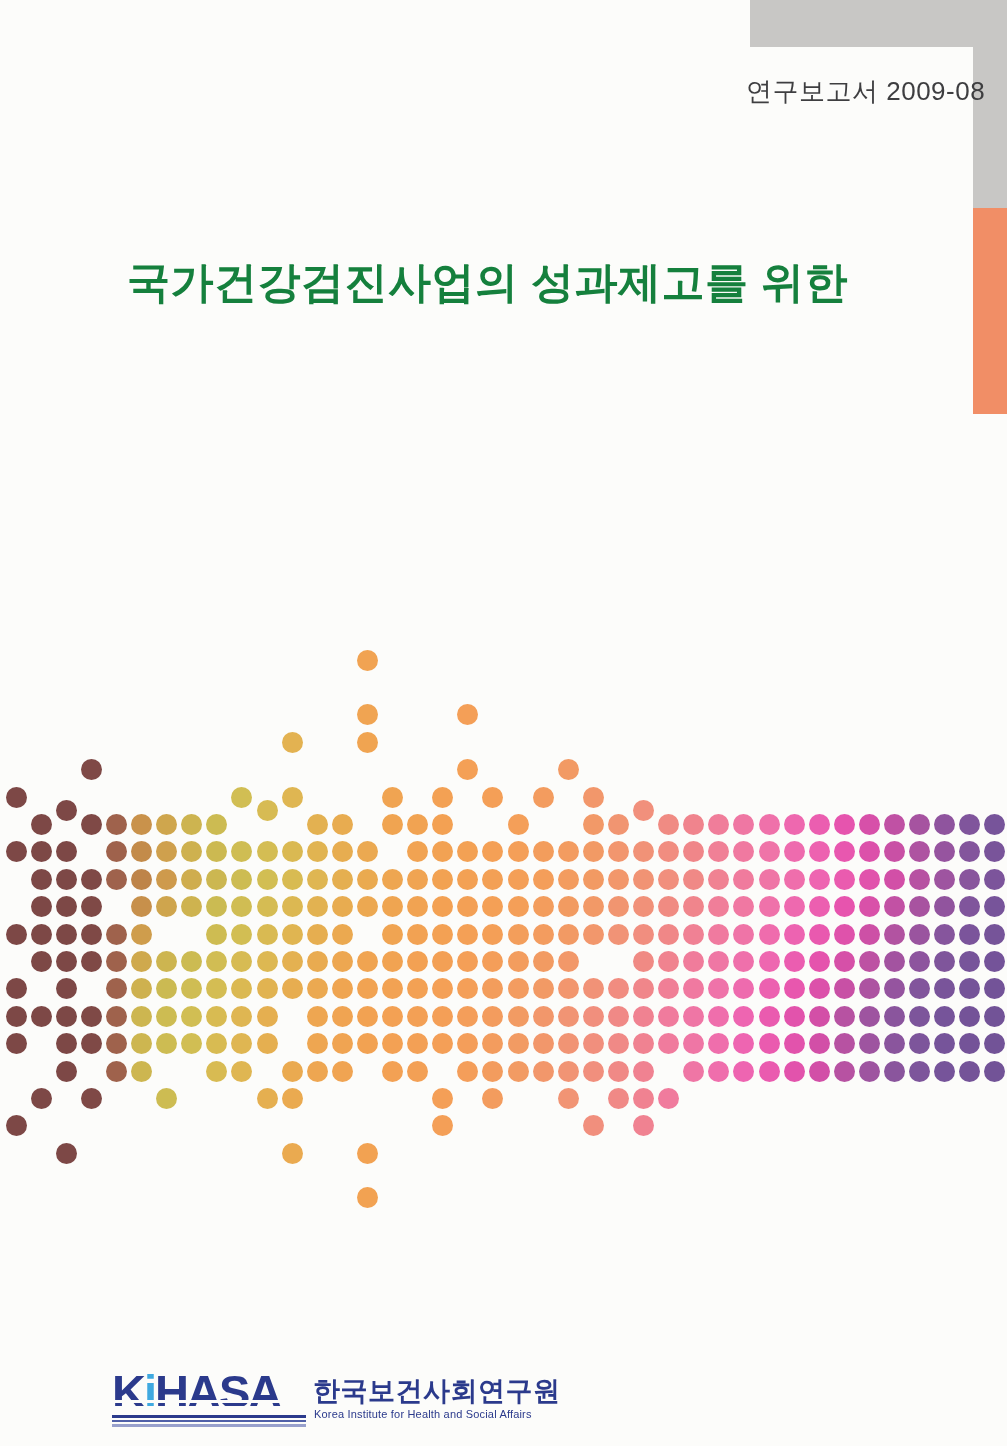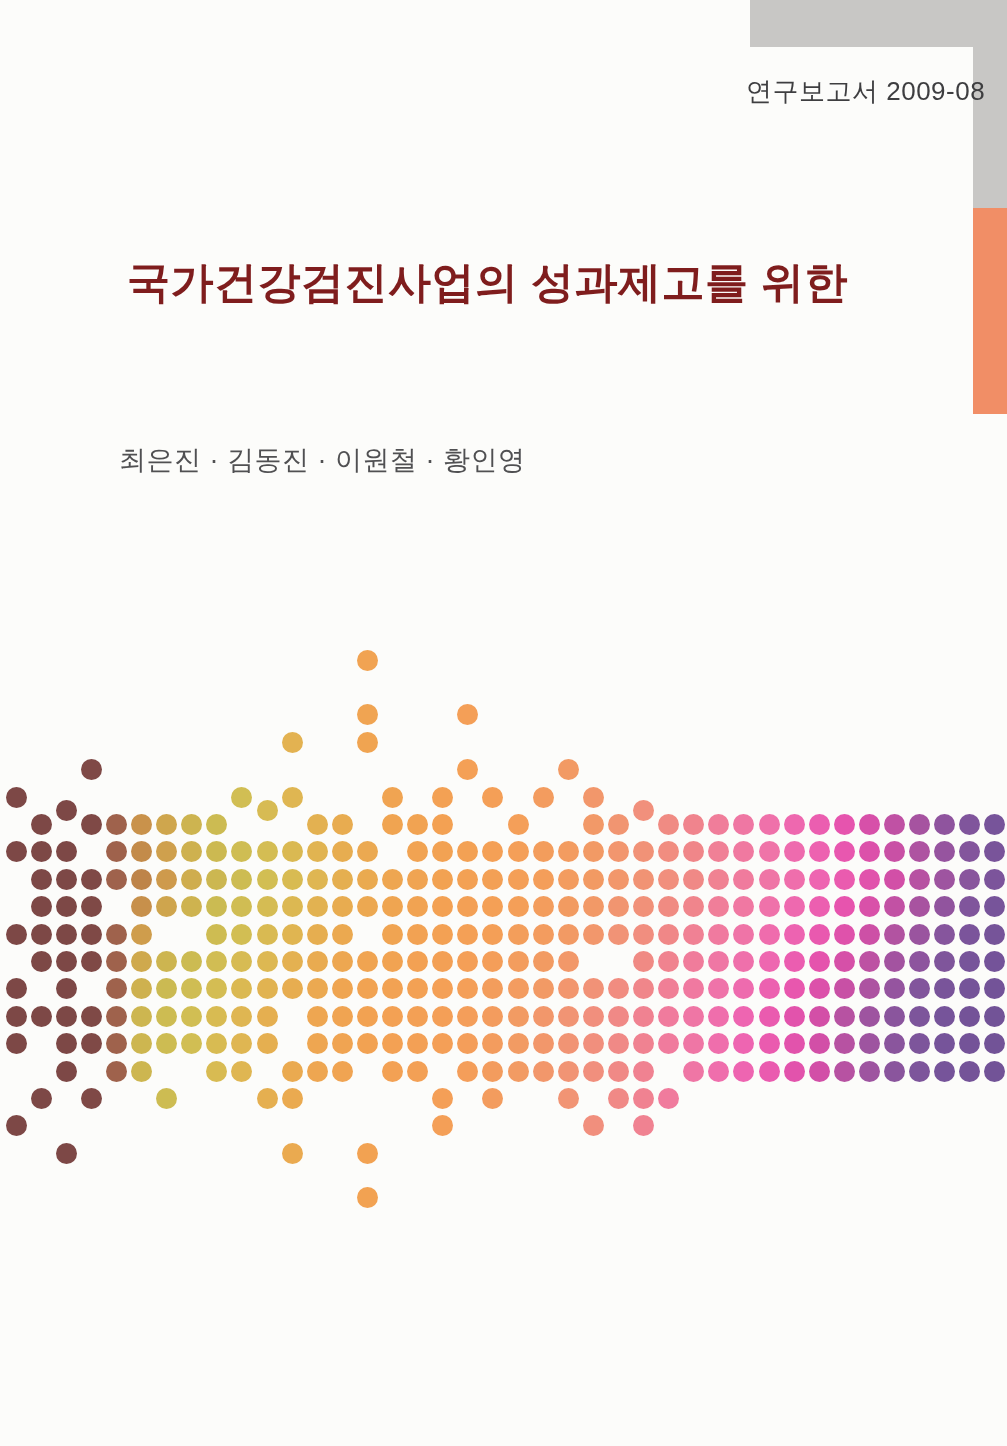--- a/index.html
+++ b/index.html
@@ -49,25 +49,24 @@
 <body>
 
 <div class="page" style="background: rgb(252, 252, 250);">
 
   <div class="gray-top" style="background: rgb(200, 199, 197);"></div>
   <div class="gray-right" style="background: rgb(200, 199, 197);"></div>
   <div class="orange-strip" style="background: rgb(241, 142, 102);"></div>
 
   <div class="report-label" style="color: rgb(62, 62, 64);">연구보고서 2009-08</div>
 
-  <div class="title-block" style="color: #7f1d1d;">
+  <div class="title-block" style="color: #15803d;">
     <div class="title-line">국가건강검진사업의 성과제고를 위한</div>
   </div>
 
-  <div class="authors" style="color: rgb(80, 80, 82);">최은진 · 김동진 · 이원철 · 황인영</div>
 
   <div class="dot-art">
       <div class="dot" style="left: 356.9px; top: 649.5px; width: 21px; height: 21px; background: rgb(241, 163, 82);"></div>
       <div class="dot" style="left: 356.9px; top: 704.3px; width: 21px; height: 21px; background: rgb(240, 164, 82);"></div>
       <div class="dot" style="left: 457.3px; top: 704.3px; width: 21px; height: 21px; background: rgb(244, 159, 87);"></div>
       <div class="dot" style="left: 281.6px; top: 731.7px; width: 21px; height: 21px; background: rgb(227, 178, 81);"></div>
       <div class="dot" style="left: 356.9px; top: 731.7px; width: 21px; height: 21px; background: rgb(240, 164, 81);"></div>
       <div class="dot" style="left: 80.8px; top: 759.1px; width: 21px; height: 21px; background: rgb(127, 73, 70);"></div>
       <div class="dot" style="left: 457.3px; top: 759.1px; width: 21px; height: 21px; background: rgb(244, 160, 86);"></div>
       <div class="dot" style="left: 557.7px; top: 759.1px; width: 21px; height: 21px; background: rgb(242, 154, 100);"></div>
@@ -460,14 +459,26 @@
       <div class="dot" style="left: 5.5px; top: 1115.3px; width: 21px; height: 21px; background: rgb(125, 72, 70);"></div>
       <div class="dot" style="left: 432.2px; top: 1115.3px; width: 21px; height: 21px; background: rgb(244, 159, 87);"></div>
       <div class="dot" style="left: 582.8px; top: 1115.3px; width: 21px; height: 21px; background: rgb(241, 143, 125);"></div>
       <div class="dot" style="left: 633px; top: 1115.3px; width: 21px; height: 21px; background: rgb(240, 130, 145);"></div>
       <div class="dot" style="left: 55.7px; top: 1142.7px; width: 21px; height: 21px; background: rgb(125, 72, 70);"></div>
       <div class="dot" style="left: 281.6px; top: 1142.7px; width: 21px; height: 21px; background: rgb(234, 170, 80);"></div>
       <div class="dot" style="left: 356.9px; top: 1142.7px; width: 21px; height: 21px; background: rgb(242, 162, 82);"></div>
       <div class="dot" style="left: 356.9px; top: 1186.54px; width: 21px; height: 21px; background: rgb(242, 162, 82);"></div>
     </div>
 
+  <div class="logo">
+    <div class="kihasa-wrap">
+      <div class="kihasa" style="color: rgb(43, 58, 140);"><span>K</span><span id="kihasa-i" style="color: rgb(63, 169, 224);">i</span><span>HASA</span></div>
+      <div class="kihasa-cut cut1"></div>
+      <div class="kihasa-cut cut2"></div>
+      <div class="kihasa-bar bar1" style="background: rgb(43, 58, 140);"></div>
+      <div class="kihasa-bar bar2" style="background: rgb(80, 96, 168);"></div>
+      <div class="kihasa-bar bar3" style="background: rgb(152, 160, 204);"></div>
+    </div>
+    <div class="logo-kor" style="color: rgb(43, 58, 140);">한국보건사회연구원</div>
+    <div class="logo-eng" style="color: rgb(43, 58, 140);">Korea Institute for Health and Social Affairs</div>
+  </div>
 
 </div>
 
 </body></html>

